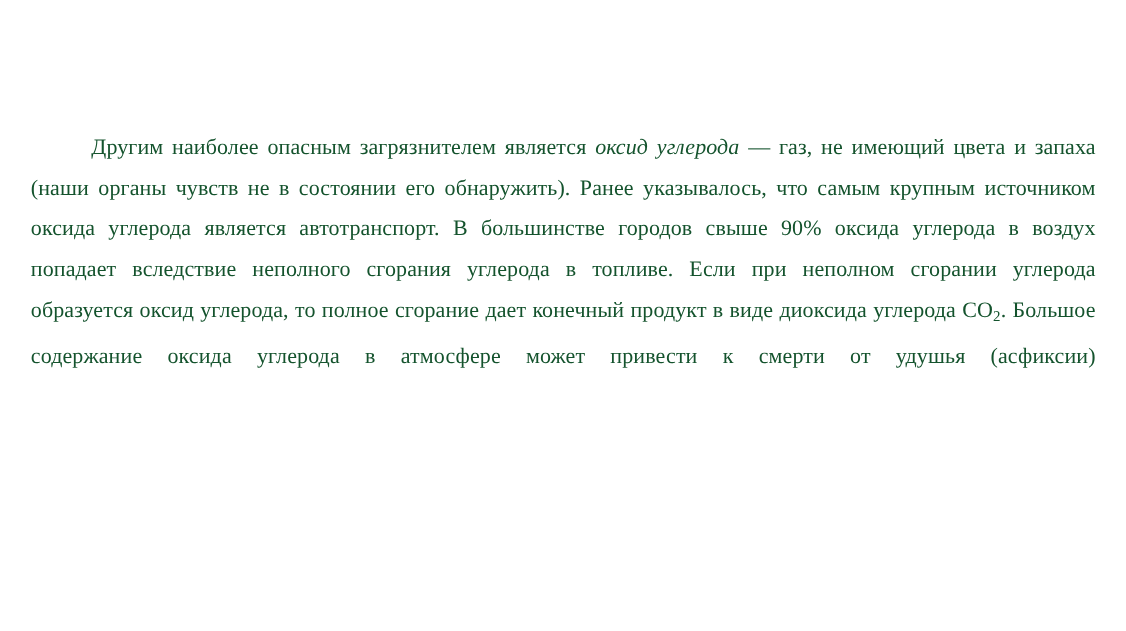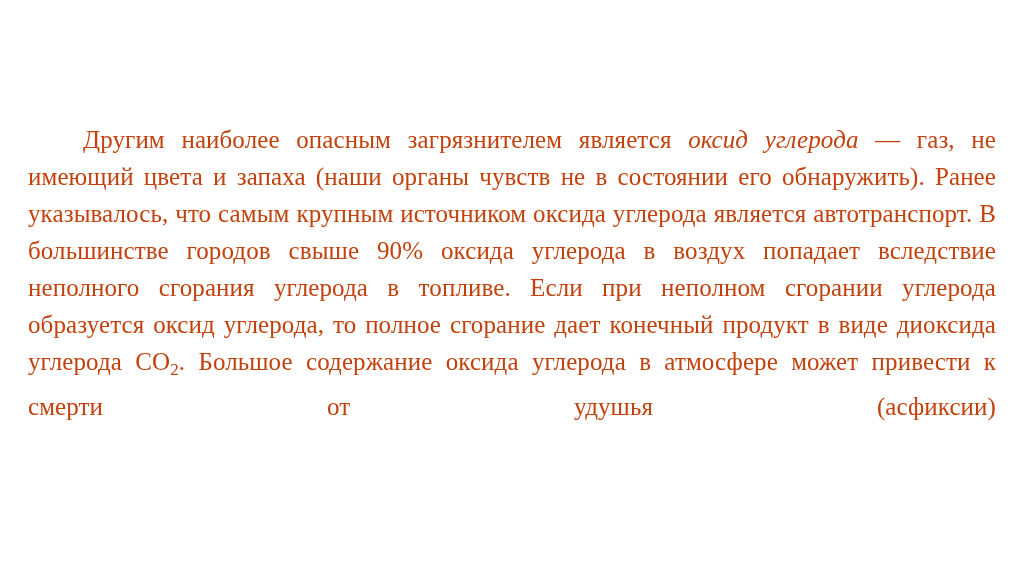--- a/index.html
+++ b/index.html
@@ -20,27 +20,27 @@
     height: 574px;
     box-sizing: border-box;
   }
   .text-block {
     position: absolute;
     left: 28px;
     top: 96px;
     width: 968px;
   }
   .paragraph {
-    font-size: 25px;
+    font-size: 20px;
     line-height: 37px;
     text-align: justify;
     text-indent: 55px;
     letter-spacing: 0.1px;
     word-spacing: 0.5px;
-    color: #c2410c;
+    color: #14532d;
   }
   .paragraph .italic {
     font-style: italic;
   }
   .paragraph sub {
     font-size: 0.68em;
     vertical-align: -0.28em;
   }
   
   .paragraph::after {

